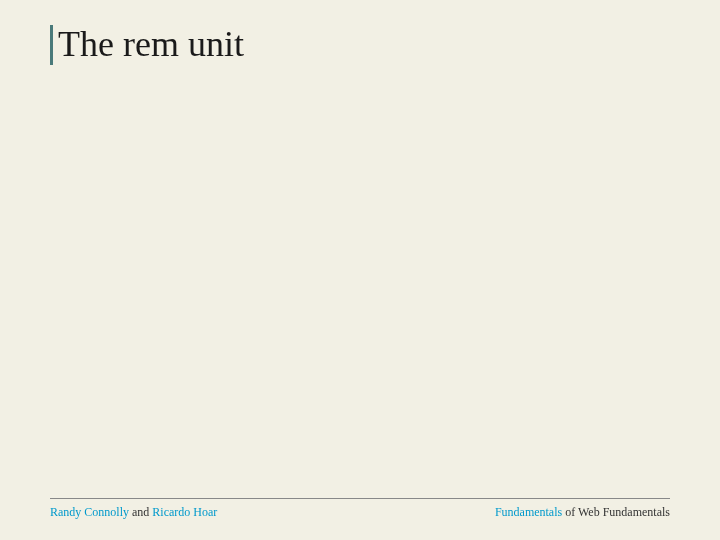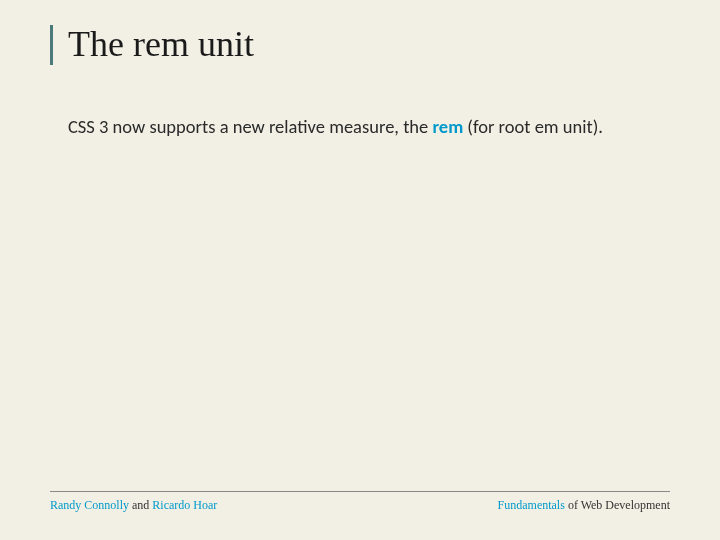--- a/index.html
+++ b/index.html
@@ -10,21 +10,21 @@
     body {
       width: 720px;
       height: 540px;
       background-color: #f2f0e4;
       padding: 25px 50px 20px 50px;
       position: relative;
       font-family: Calibri, "Segoe UI", sans-serif;
     }
     .title-block {
       border-left: 3px solid #4a7a7a;
-      padding-left: 15px;
+      padding-left: 5px;
       margin-bottom: 50px;
     }
     .title {
       font-family: Georgia, "Times New Roman", serif;
       font-size: 36px;
       font-weight: normal;
       color: #1a1a1a;
       line-height: 1.1;
     }
     .subtitle {
@@ -42,21 +42,21 @@
       margin-bottom: 22px;
       line-height: 1.25;
       max-width: 560px;
     }
     .highlight {
       color: #0099cc;
       font-weight: bold;
     }
     .footer {
       position: absolute;
-      bottom: 27px;
+      bottom: 20px;
       left: 50px;
       right: 50px;
     }
     .footer-line {
       border-top: 1px solid #888;
       margin-bottom: 6px;
     }
     .footer-row {
       display: flex;
       justify-content: space-between;
@@ -69,28 +69,25 @@
     }
   </style>
 </head>
 <body>
 
 <div class="title-block">
   <h1 class="title">The rem unit</h1>
 </div>
 
 <div class="content">
-  <p class="paragraph">
-    <span>CSS 3 now supports a new relative measure, the </span><span class="highlight">rem</span><span> (for root em unit).</span>
-  </p>
 </div>
 
 <div class="footer">
   <div class="footer-line"></div>
   <div class="footer-row">
     <div>
       <span class="footer-link">Randy Connolly</span><span> and </span><span class="footer-link">Ricardo Hoar</span>
     </div>
     <div>
-      <span class="footer-link">Fundamentals</span><span> of Web Development</span>
+      <span class="footer-link">Fundamentals</span><span> of Web Fundamentals</span>
     </div>
   </div>
 </div>
 
 </body></html>

